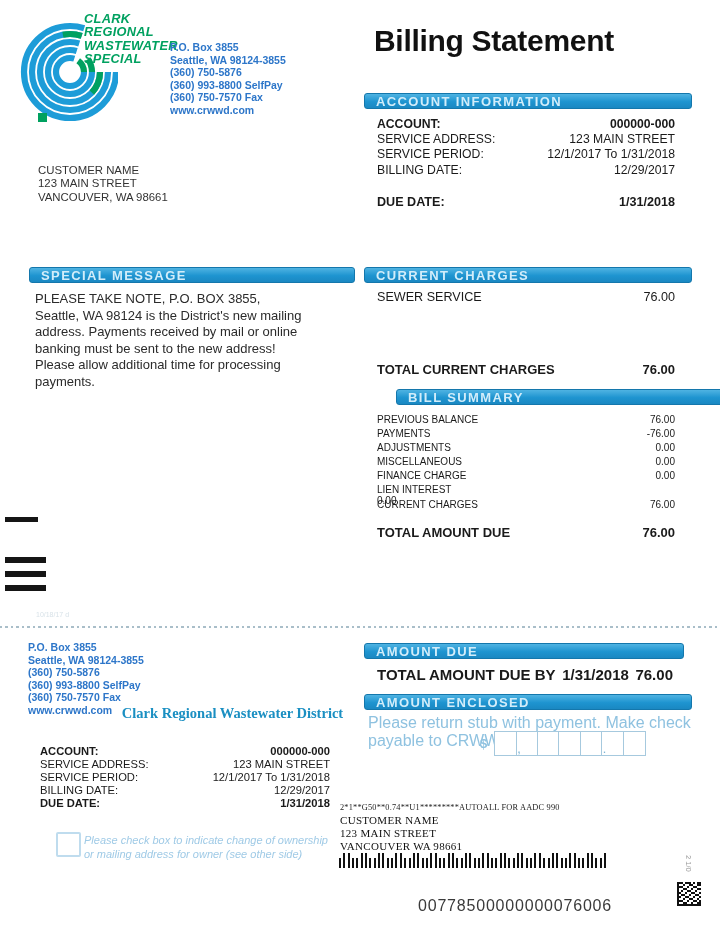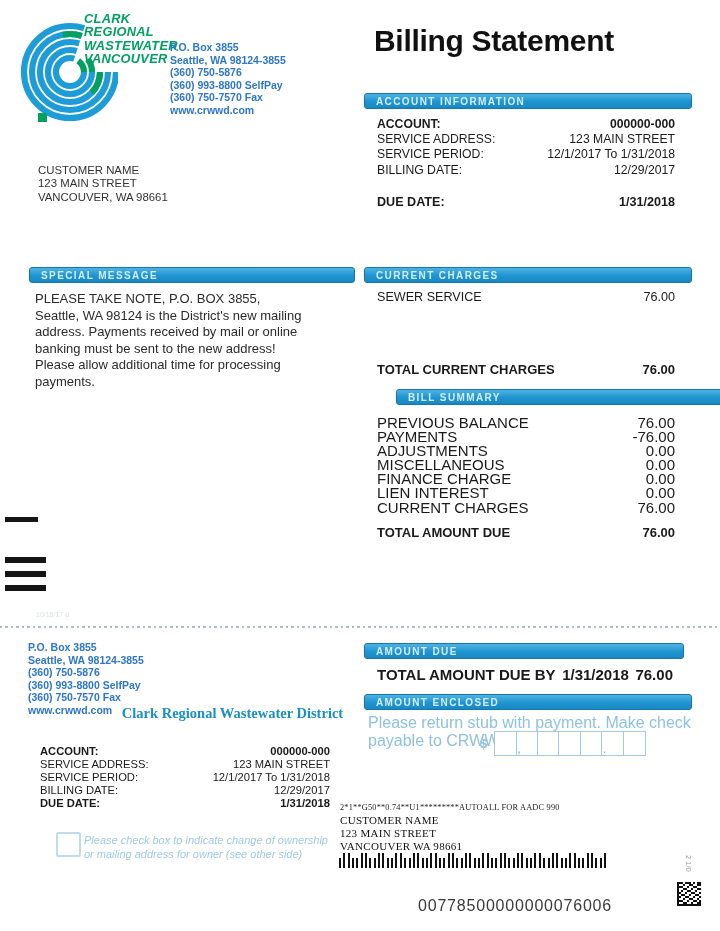--- a/index.html
+++ b/index.html
@@ -2,21 +2,21 @@
 <html><head>
 <meta charset="utf-8">
 <style>
   html,body{margin:0;padding:0;background:#ffffff;}
   .page{position:relative;width:720px;height:931px;background:#fff;overflow:hidden;
         font-family:"Liberation Sans", sans-serif;color:#1a1a1a;}
   .abs{position:absolute;}
   
   .hdr-bar{height:16px;border:1px solid #1477AC;border-radius:3px;
            background:linear-gradient(#4FB3E2,#1E94D0 55%,#1A88C2);
-           color:#D2EDFA;font-size:10px;font-weight:bold;letter-spacing:1.4px;
+           color:#D2EDFA;font-size:13px;font-weight:bold;letter-spacing:1.4px;
            line-height:16px;padding-left:11px;box-sizing:border-box;}
   .kv{display:flex;justify-content:space-between;box-sizing:border-box;
       padding:0 17px 0 13px;}
   .b{font-weight:bold;}
   .org-line{color:#00A160;font-weight:bold;font-style:italic;font-size:12.8px;
             line-height:13.4px;letter-spacing:.3px;}
   .contact{color:#2D76C9;font-weight:bold;font-size:10.5px;line-height:12.6px;}
   .regmark{background:#151515;}
   .lite{color:#9FCAE6;font-style:italic;}
   
@@ -55,21 +55,21 @@
       <circle cx="52" cy="66" r="14" stroke="#1D9CD8" stroke-width="6.2" pathLength="100" stroke-dasharray="80 20"></circle>
       <circle cx="52" cy="66" r="14" stroke="#00A160" stroke-width="6.2" pathLength="100" stroke-dasharray="15 85" stroke-dashoffset="-85"></circle>
     </g>
     <rect x="20" y="107" width="9" height="9" fill="#00A160"></rect>
   </svg>
 
   <div class="abs" style="left:72px;top:12px;margin-left:12px;">
     <div class="org-line">CLARK</div>
     <div class="org-line">REGIONAL</div>
     <div class="org-line">WASTEWATER</div>
-    <div class="org-line">VANCOUVER</div>
+    <div class="org-line">SPECIAL</div>
   </div>
 
   <div class="abs contact" style="left:170px;top:41px;">
     <div>P.O. Box 3855</div>
     <div>Seattle, WA 98124-3855</div>
     <div>(360) 750-5876</div>
     <div>(360) 993-8800  SelfPay</div>
     <div>(360) 750-7570  Fax</div>
     <div>www.crwwd.com</div>
   </div>
@@ -120,42 +120,42 @@
   <div class="abs kv" style="left:364px;top:290px;width:328px;font-size:12.6px;">
     <span>SEWER SERVICE</span>
     <span>76.00</span>
   </div>
   <div class="abs kv b" style="left:364px;top:362px;width:328px;font-size:13px;">
     <span>TOTAL CURRENT CHARGES</span>
     <span>76.00</span>
   </div>
 
   <div class="abs hdr-bar" style="left:364px;top:389px;width:328px;margin-left:32px;">BILL SUMMARY</div>
-  <div class="abs" style="left:364px;top:414px;width:328px;font-size:15px;">
+  <div class="abs" style="left:364px;top:414px;width:328px;font-size:10px;">
     <div class="kv" style="height:14.1px;">
       <span>PREVIOUS BALANCE</span>
       <span>76.00</span>
     </div>
     <div class="kv" style="height:14.1px;">
       <span>PAYMENTS</span>
       <span>-76.00</span>
     </div>
     <div class="kv" style="height:14.1px;">
       <span>ADJUSTMENTS</span>
       <span>0.00</span>
     </div>
     <div class="kv" style="height:14.1px;">
       <span>MISCELLANEOUS</span>
       <span>0.00</span>
     </div>
     <div class="kv" style="height:14.1px;">
       <span>FINANCE CHARGE</span>
       <span>0.00</span>
     </div>
-    <div class="kv" style="height:14.1px;">
+    <div class="kv" style="height:14.1px;flex-direction:column;">
       <span>LIEN INTEREST</span>
       <span>0.00</span>
     </div>
     <div class="kv" style="height:14.1px;">
       <span>CURRENT CHARGES</span>
       <span>76.00</span>
     </div>
   </div>
   <div class="abs kv b" style="left:364px;top:525px;width:328px;font-size:13px;">
     <span>TOTAL AMOUNT DUE</span>

